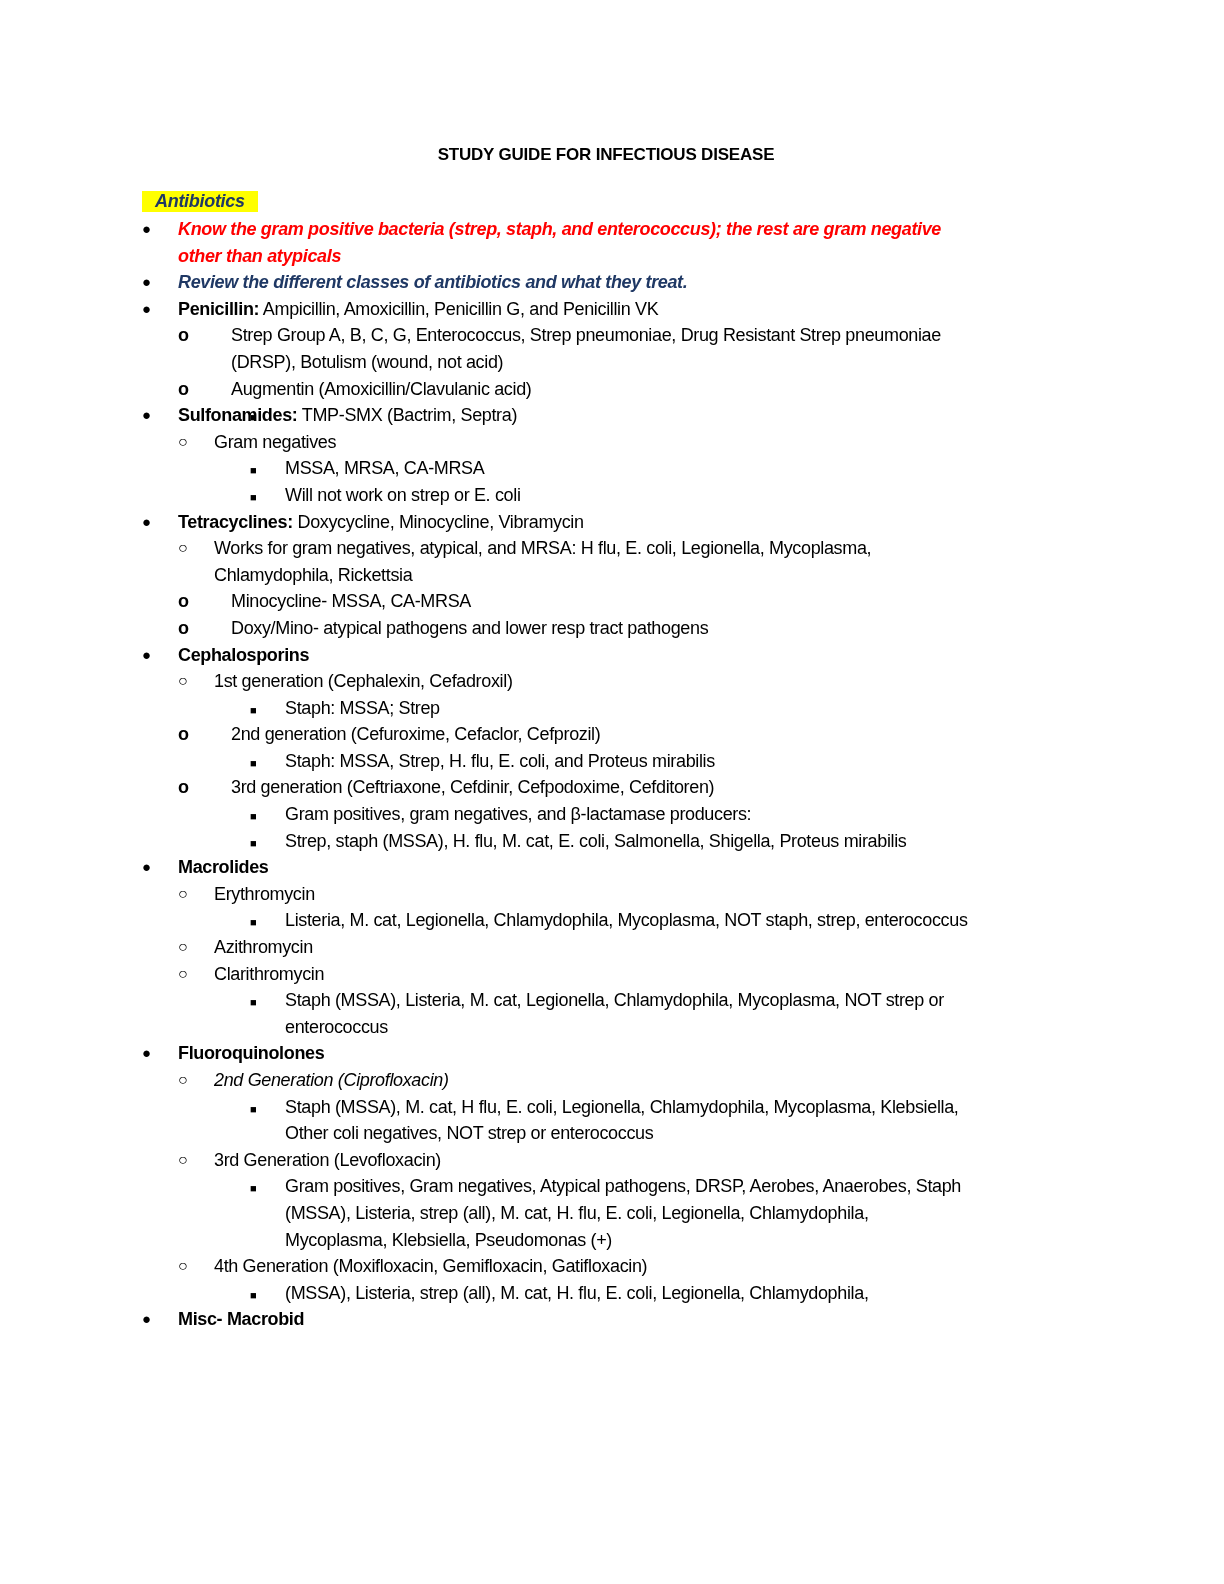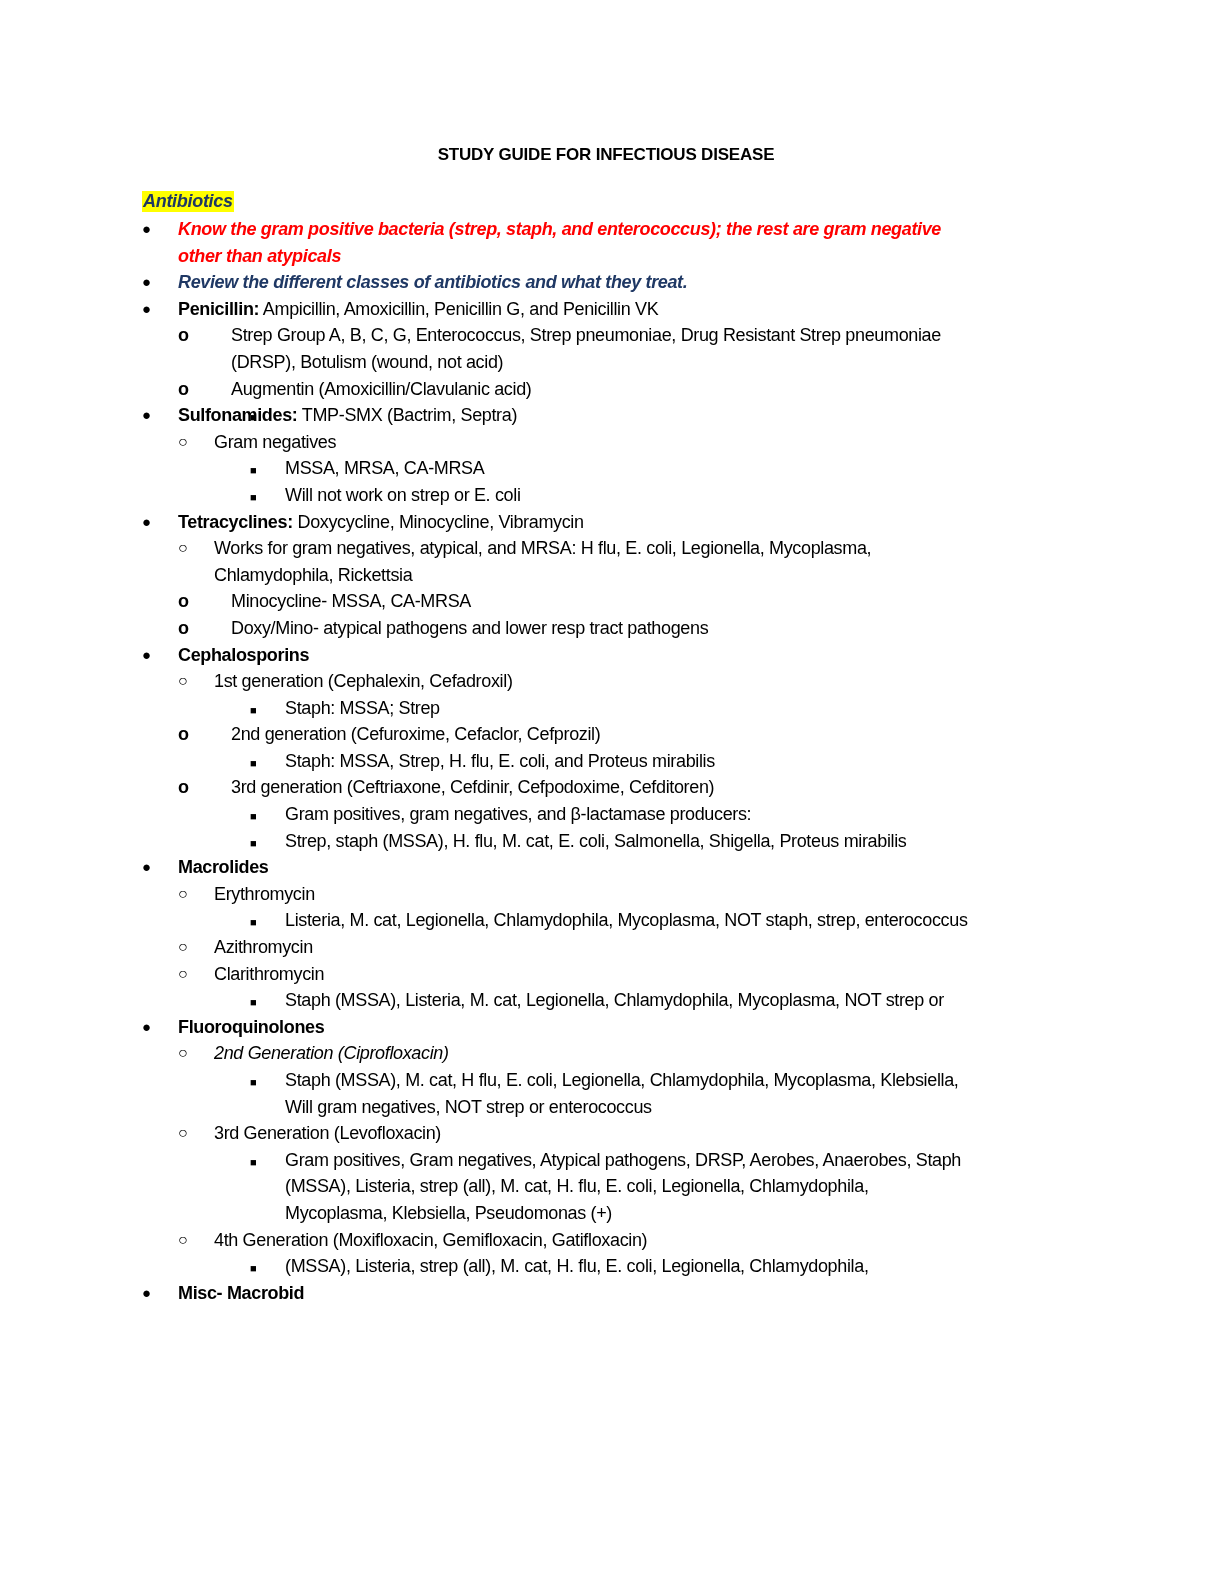--- a/index.html
+++ b/index.html
@@ -3,21 +3,21 @@
 <meta charset="utf-8">
 <style>
   html, body { margin: 0; padding: 0; background: #ffffff; }
   body { width: 1224px; height: 1584px; position: relative; overflow: hidden;
          font-family: "Liberation Sans", "DejaVu Sans", sans-serif; color: #000; }
   .page { position: absolute; left: 0; top: 0; width: 1224px; height: 1211px; }
   .title { position: absolute; top: 145px; left: 0; width: 1212px; text-align: center;
            font-weight: bold; font-size: 17px; letter-spacing: -0.2px; }
   .section-head { position: absolute; top: 191px; left: 142px; font-size: 18px;
                   font-weight: bold; font-style: italic; color: #1f3864;
-                  background: #ffff00; padding: 0 1px; letter-spacing: -0.3px; }
+                  background: #ffff00; padding: 0 13px; letter-spacing: -0.3px; }
   .doc { position: absolute; top: 216px; left: 0; width: 1224px; }
   .line { position: relative; font-size: 18px; line-height: 26.6px; letter-spacing: -0.35px; white-space: nowrap; }
   .bullet { position: absolute; }
   .b1 { left: 142px; font-size: 15px; }
   .b2o { left: 178px; font-weight: bold; font-size: 18px; }
   .b2c { left: 178px; font-size: 16px; }
   .b3 { left: 250px; font-size: 11px; top: 2px; }
   .t1 { padding-left: 178px; }
   .t2o { padding-left: 231px; }
   .t2c { padding-left: 214px; }
@@ -149,34 +149,35 @@
       <span>Azithromycin</span>
     </div>
     <div class="line t2c">
       <span class="bullet b2c">○</span>
       <span>Clarithromycin</span>
     </div>
     <div class="line t3">
       <span class="bullet b3">■</span>
       <span>Staph (MSSA), Listeria, M. cat, Legionella, Chlamydophila, Mycoplasma, NOT strep or</span>
     </div>
+    <div class="line t3">enterococcus</div>
 
     <div class="line t1">
       <span class="bullet b1">●</span>
       <span class="bold">Fluoroquinolones</span>
     </div>
     <div class="line t2c ital">
       <span class="bullet b2c" style="font-style:normal">○</span>
       <span>2nd Generation (Ciprofloxacin)</span>
     </div>
     <div class="line t3">
       <span class="bullet b3">■</span>
       <span>Staph (MSSA), M. cat, H flu, E. coli, Legionella, Chlamydophila, Mycoplasma, Klebsiella,</span>
     </div>
-    <div class="line t3">Will gram negatives, NOT strep or enterococcus</div>
+    <div class="line t3">Other coli negatives, NOT strep or enterococcus</div>
     <div class="line t2c">
       <span class="bullet b2c">○</span>
       <span>3rd Generation (Levofloxacin)</span>
     </div>
     <div class="line t3">
       <span class="bullet b3">■</span>
       <span>Gram positives, Gram negatives, Atypical pathogens, DRSP, Aerobes, Anaerobes, Staph</span>
     </div>
     <div class="line t3">(MSSA), Listeria, strep (all), M. cat, H. flu, E. coli, Legionella, Chlamydophila,</div>
     <div class="line t3">Mycoplasma, Klebsiella, Pseudomonas (+)</div>

